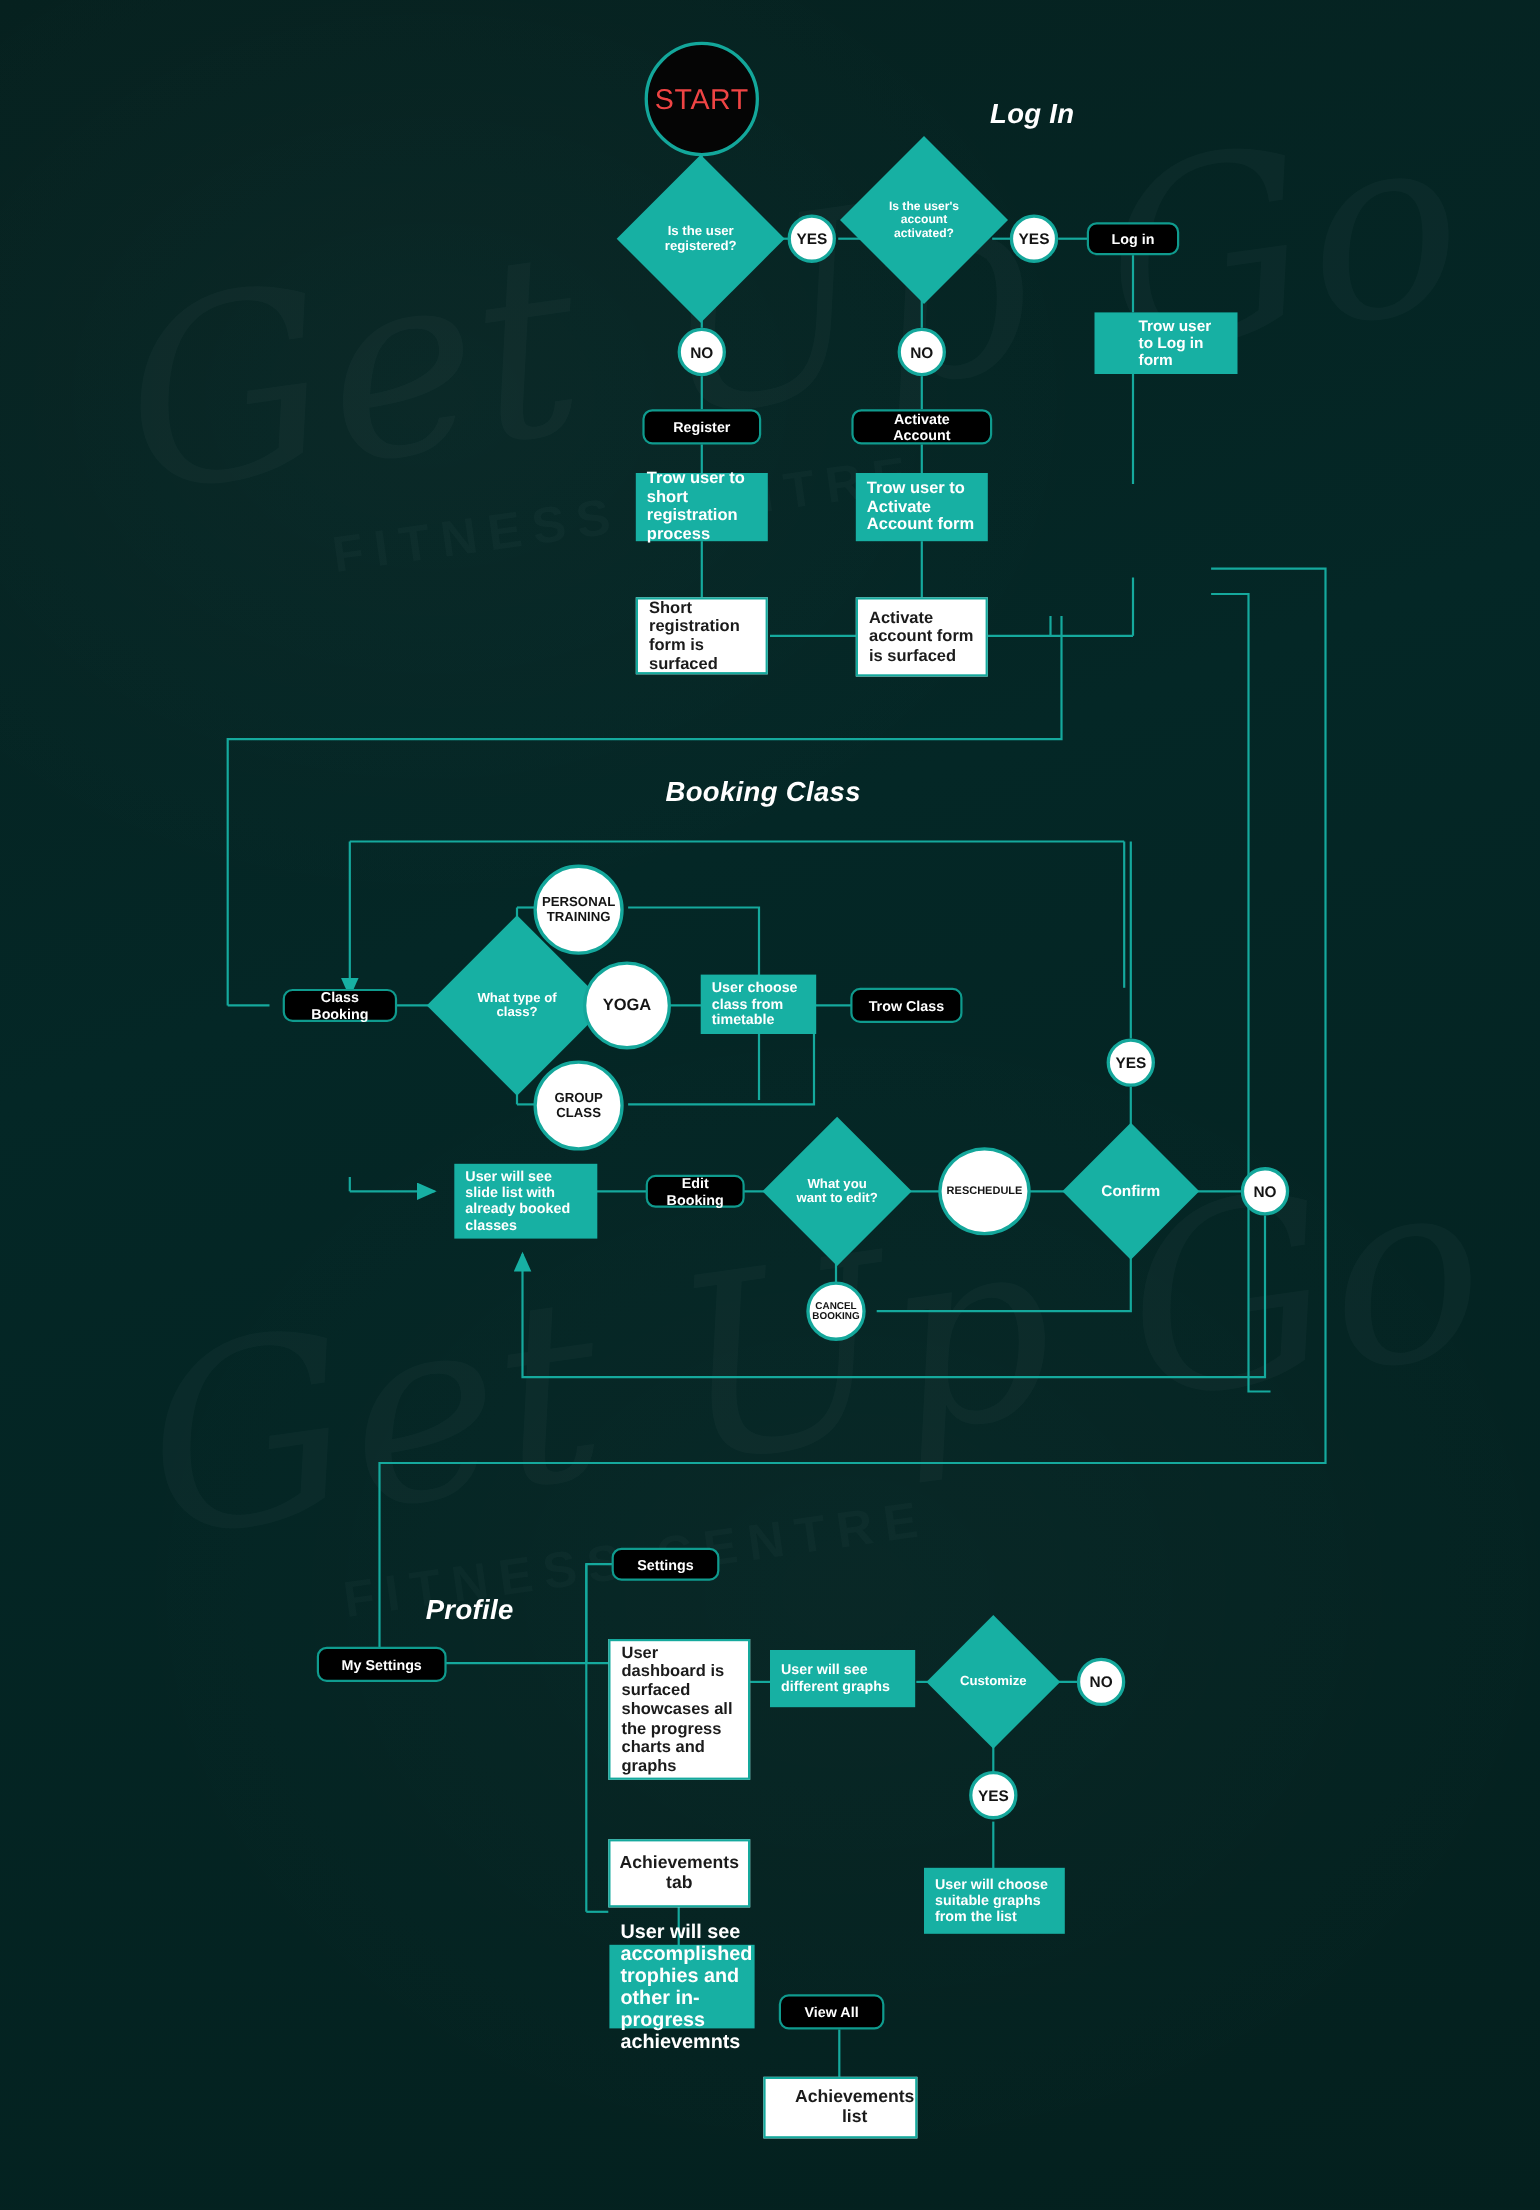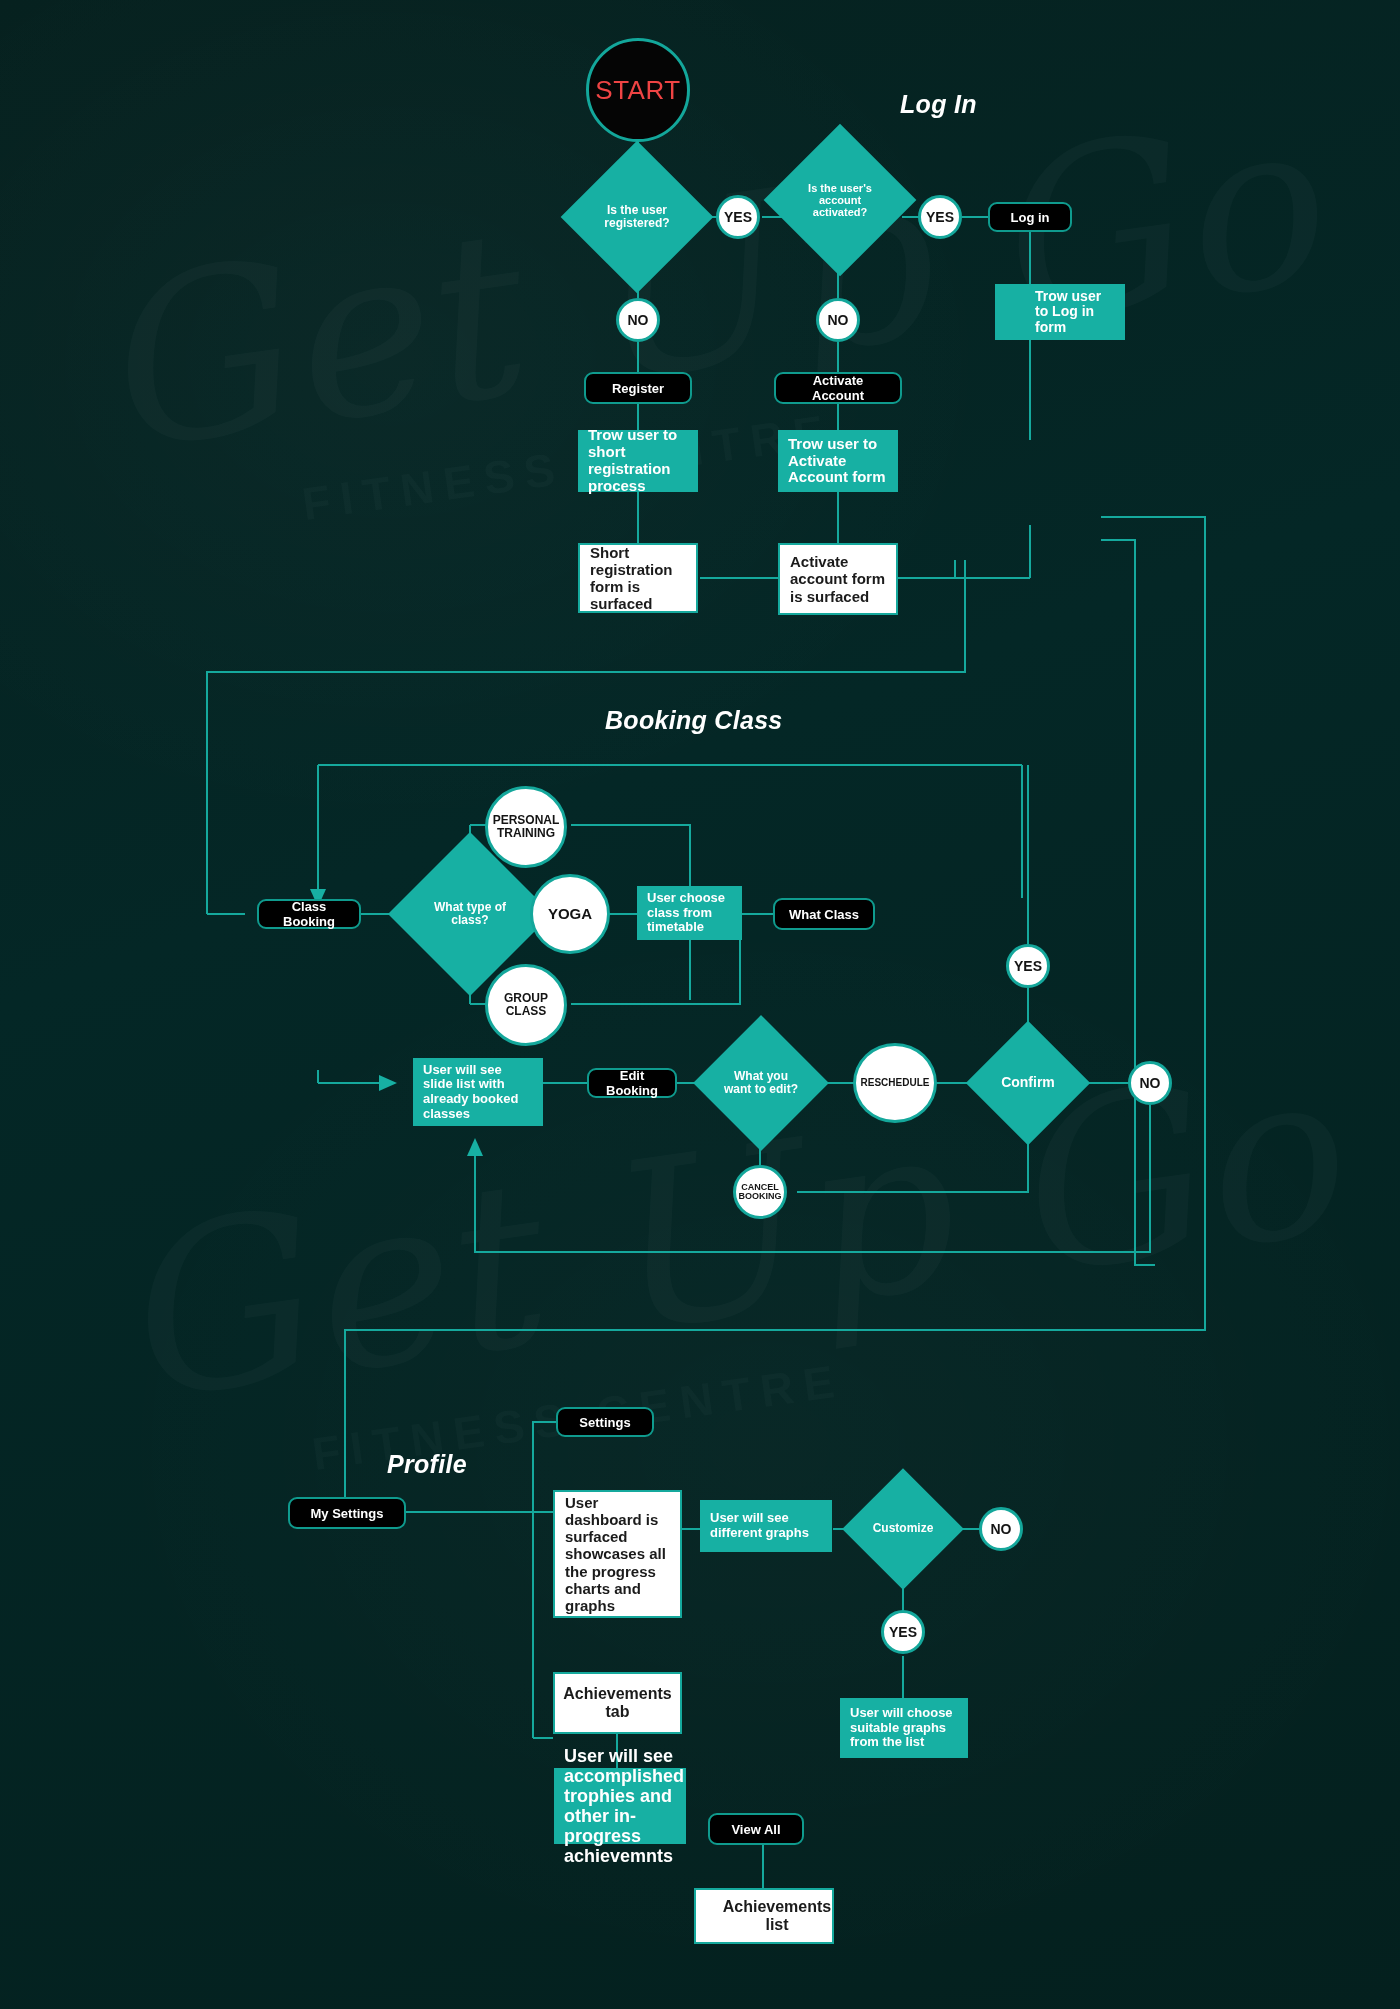--- a/index.html
+++ b/index.html
@@ -256,21 +256,21 @@
   </div>
 
   <div class="node circ sm" style="left:485px; top:786px; width:82px; height:82px; white-space:pre-line;">PERSONAL
 TRAINING</div>
   <div class="node circ lg" style="left:530px; top:874px; width:80px; height:80px;">YOGA</div>
   <div class="node circ sm" style="left:485px; top:964px; width:82px; height:82px; white-space:pre-line;">GROUP
 CLASS</div>
 
   <div class="node teal" style="left:637px; top:886px; width:105px; height:54px; font-size:13px;">User choose class from timetable</div>
 
-  <div class="node pill" style="left:773px; top:898px; width:102px; height:32px;">What Class</div>
+  <div class="node pill" style="left:773px; top:898px; width:102px; height:32px;">Trow Class</div>
 
   <div class="node teal" style="left:413px; top:1058px; width:130px; height:68px; font-size:13px;">User will see slide list with already booked classes</div>
 
   <div class="node pill" style="left:587px; top:1068px; width:90px; height:30px;">Edit Booking</div>
 
   <div class="dia f12" style="left:713px; top:1035px; width:96px; height:96px;">
     <div class="shape"></div>
     <div class="lbl" style="padding:0 6px;">What you want to edit?</div>
   </div>
 

